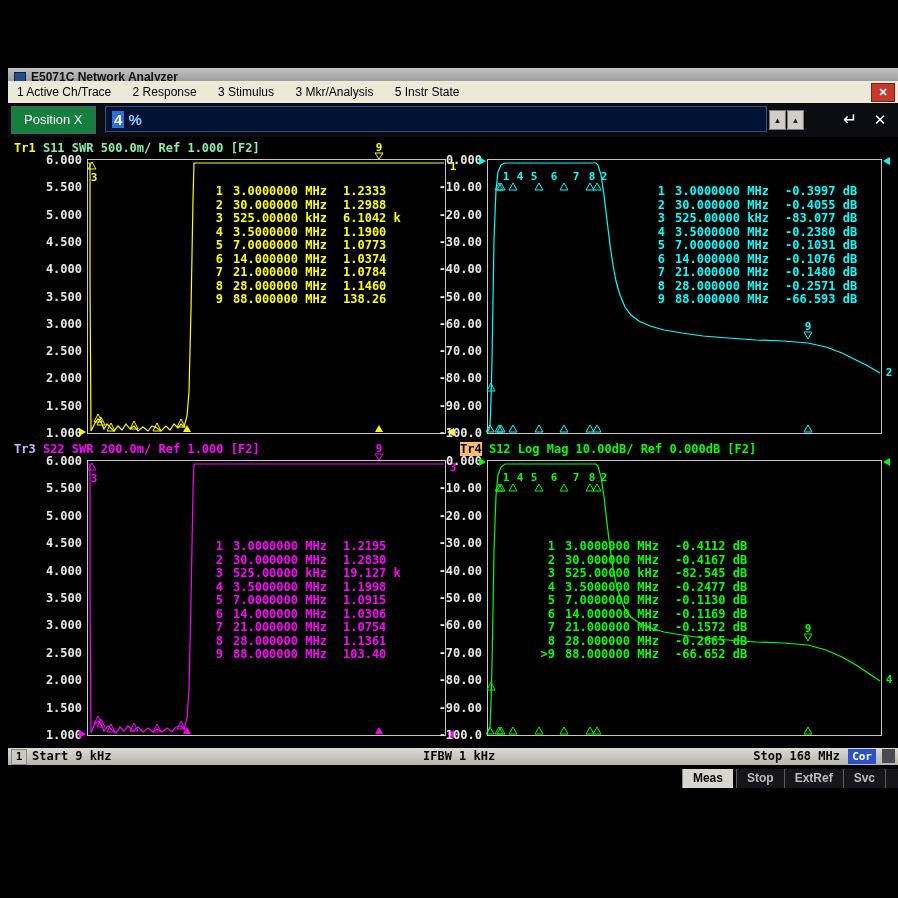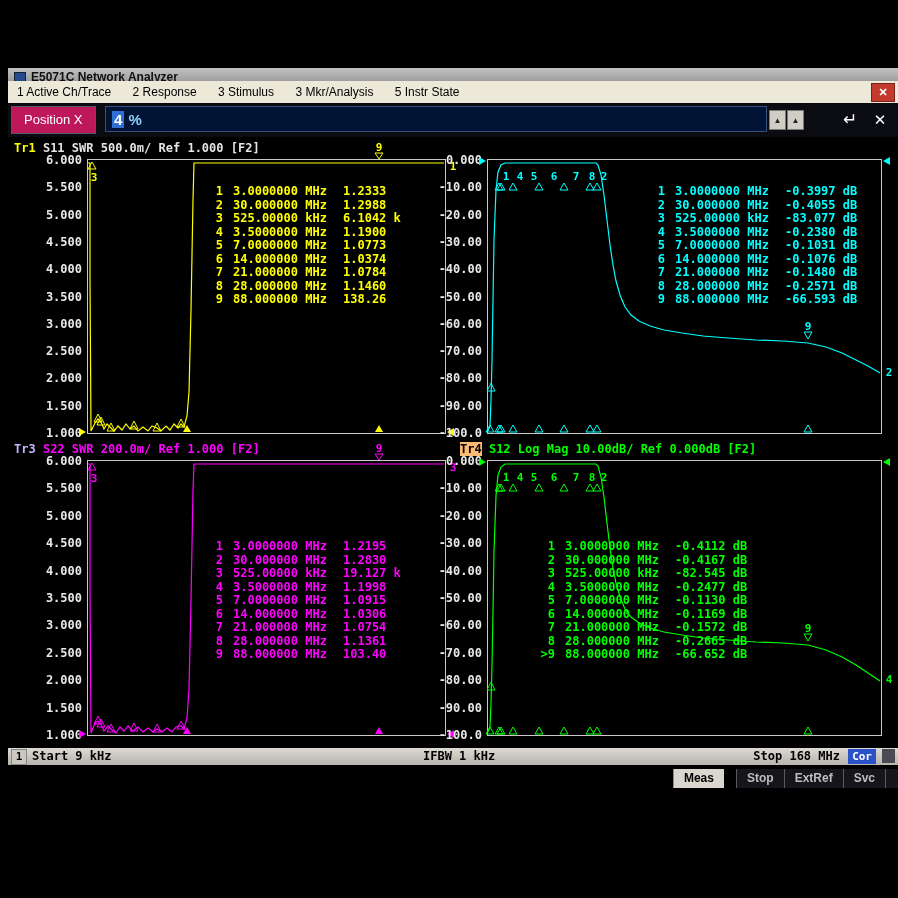--- a/index.html
+++ b/index.html
@@ -17,21 +17,21 @@
   .menubar{left:8px;top:81px;width:890px;height:22px;background:#ece9d8;color:#000;
            font-size:12px;line-height:22px;}
   .menu-item{display:inline-block;padding:0 9px;cursor:default;}
   .menu-close{position:absolute;right:3px;top:2px;width:22px;height:17px;background:#c23b2e;
               border:1px solid #78221a;color:#fff;text-align:center;line-height:16px;
               font-size:11px;font-weight:bold;}
 
   
   .entrybar{left:8px;top:103px;width:890px;height:34px;background:#0b0b12;}
   .entry-label{position:absolute;left:3px;top:3px;height:26px;line-height:26px;padding:0 12px;
-               background:#be185d;border:1px solid #565666;color:#fff;font-size:13px;}
+               background:#15803d;border:1px solid #565666;color:#fff;font-size:13px;}
   .entry-field{position:absolute;left:97px;top:3px;width:662px;height:26px;line-height:26px;
                background:#001335;border:1px solid #33517a;color:#8fd0ff;font-size:15px;
                font-weight:bold;padding-left:6px;box-sizing:border-box;white-space:pre;}
   .entry-field .sel{background:#2e6fd6;color:#fff;padding:0 2px;}
   .spin{position:absolute;top:7px;width:17px;height:20px;background:#cfcdc5;border:1px solid #7a7a72;
         color:#222;font-size:8px;text-align:center;line-height:20px;box-sizing:border-box;}
   .spin1{right:112px;} .spin2{right:94px;}
   .entry-enter{position:absolute;top:5px;right:36px;width:24px;height:24px;color:#fff;
                font-size:17px;text-align:center;line-height:24px;}
   .entry-close{position:absolute;top:5px;right:6px;width:24px;height:24px;color:#fff;
@@ -56,21 +56,21 @@
   .sifbw{position:absolute;left:415px;top:1px;}
   .sstop{position:absolute;right:58px;top:1px;}
   .cor{position:absolute;right:22px;top:1px;background:#2a52c8;color:#fff;padding:0 4px;
        line-height:15px;font-size:11px;}
   .grip{position:absolute;right:3px;top:1px;width:13px;height:14px;background:#4a4a52;}
 
   
   .tabbar{left:0;top:769px;width:898px;height:19px;background:#000;display:flex;
           justify-content:flex-end;font-size:12px;font-weight:bold;line-height:19px;}
   .tab{padding:0 10px;color:#bdbdbd;background:#16161a;border-left:1px solid #5a5a5a;}
-  .tab.meas{background:#d9d6ce;color:#000;margin-right:12px;border-left:1px solid #8a8a8a;}
+  .tab.meas{background:#d9d6ce;color:#000;margin-right:3px;border-left:1px solid #8a8a8a;}
   .tab-partial{width:12px;padding:0;background:#16161a;border-left:1px solid #5a5a5a;}
 </style>
 </head>
 <body>
 
 <div id="stage">
 
   <div class="abs titlebar">
     <span class="appicon"></span><span>E5071C Network Analyzer</span>
   </div>
@@ -103,21 +103,21 @@
   </div>
 
   <div class="abs tabbar">
     <span class="tab meas">Meas</span>
     <span class="tab">Stop</span>
     <span class="tab">ExtRef</span>
     <span class="tab">Svc</span>
     <span class="tab tab-partial"></span>
   </div>
 
-<div class="abs plot-header mono" style="left: 14px; top: 141px;"><span style="color: rgb(255, 255, 0); margin-top: 37px;">Tr1</span><span style="color: #e5e5e5;"> S11 SWR 500.0m/ Ref 1.000 [F2]</span></div>
+<div class="abs plot-header mono" style="left: 14px; top: 141px;"><span style="color: rgb(255, 255, 0); margin-top: 37px;">Tr1</span><span style="color: #86efac;"> S11 SWR 500.0m/ Ref 1.000 [F2]</span></div>
     <div class="abs ylabel mono" style="left: 22px; top: 153px;">6.000</div>
     <div class="abs ylabel mono" style="left: 22px; top: 180px;">5.500</div>
     <div class="abs ylabel mono" style="left: 22px; top: 208px;">5.000</div>
     <div class="abs ylabel mono" style="left: 22px; top: 235px;">4.500</div>
     <div class="abs ylabel mono" style="left: 22px; top: 262px;">4.000</div>
     <div class="abs ylabel mono" style="left: 22px; top: 290px;">3.500</div>
     <div class="abs ylabel mono" style="left: 22px; top: 317px;">3.000</div>
     <div class="abs ylabel mono" style="left: 22px; top: 344px;">2.500</div>
     <div class="abs ylabel mono" style="left: 22px; top: 371px;">2.000</div>
     <div class="abs ylabel mono" style="left: 22px; top: 399px;">1.500</div>

